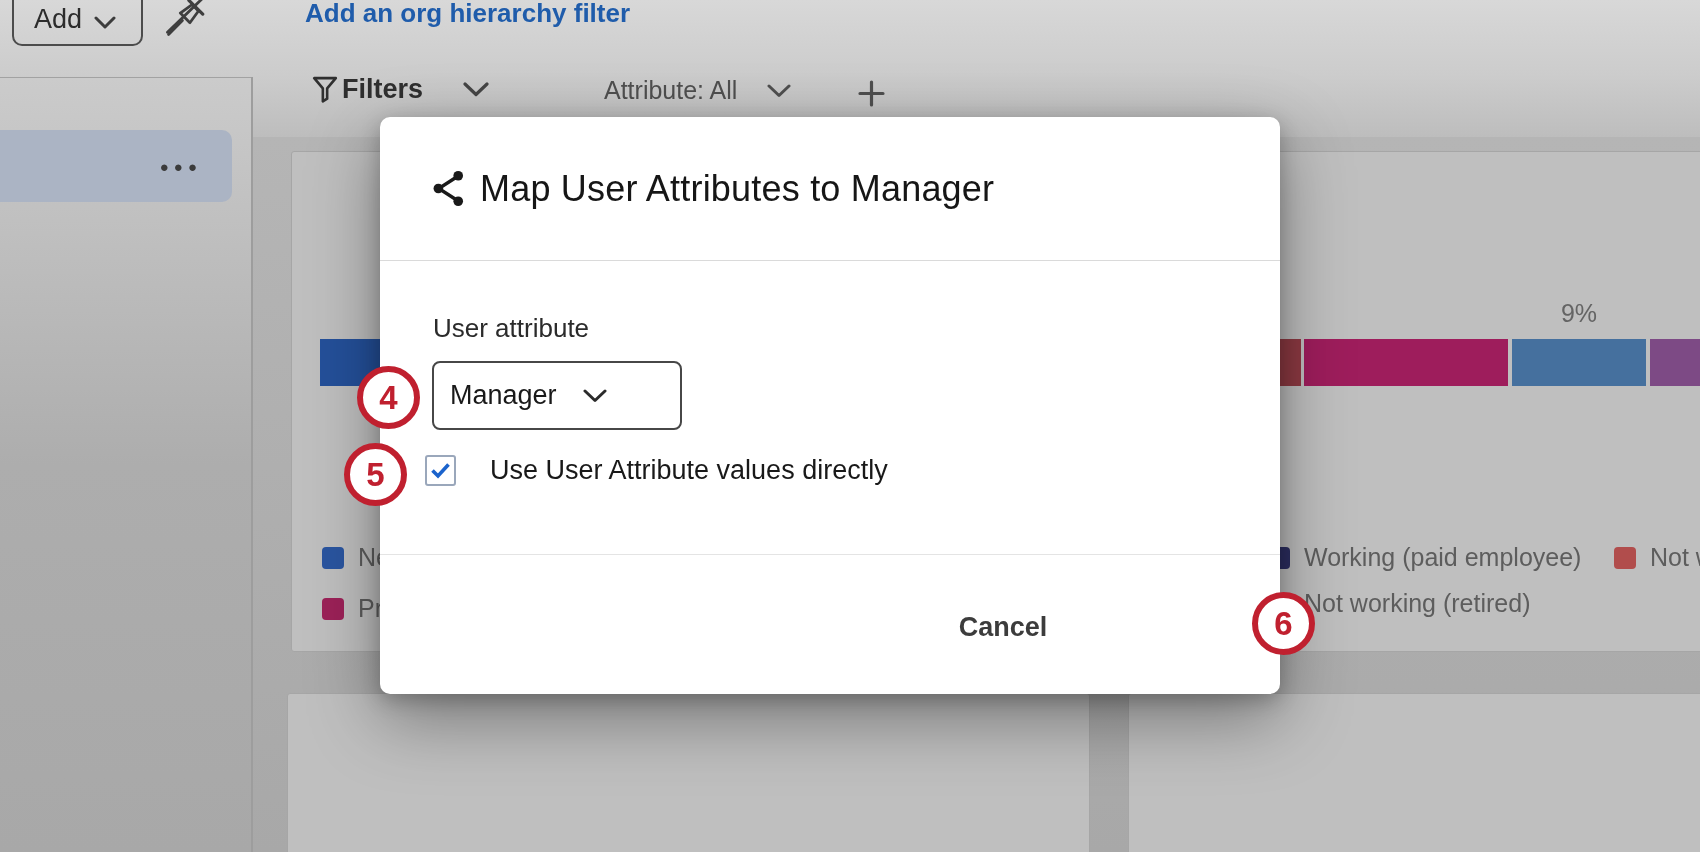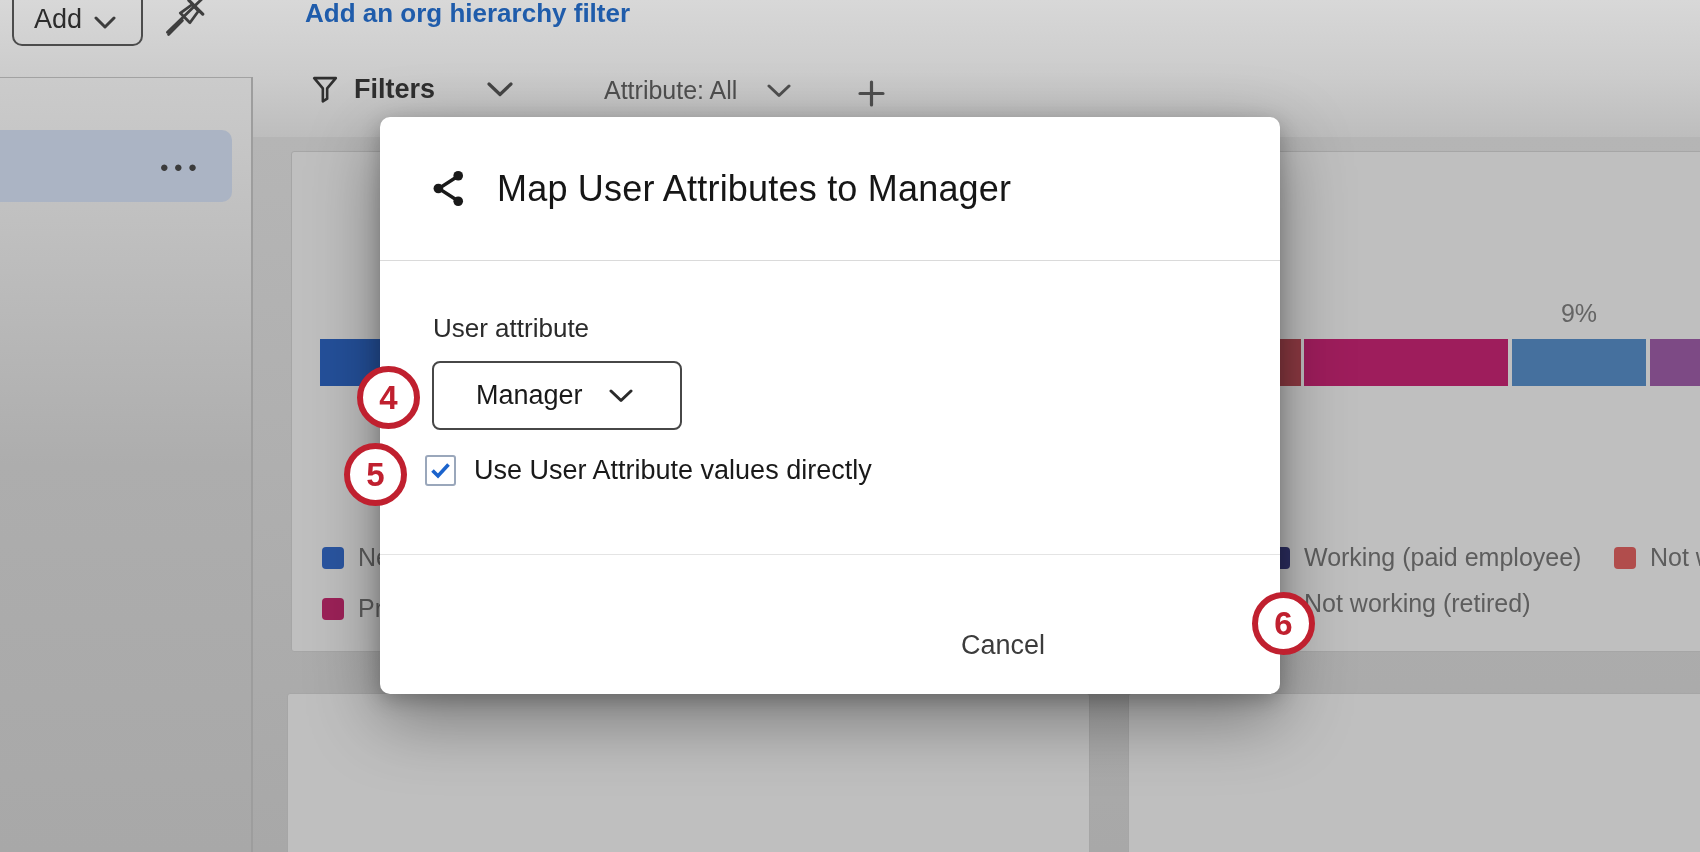--- a/index.html
+++ b/index.html
@@ -33,21 +33,21 @@
            display:flex;align-items:flex-end;gap:12px;padding:0 0 9px 20px;
            box-sizing:border-box;font-size:27px;color:#2c2c2c;cursor:pointer;
            font-family:"Liberation Sans",sans-serif;}
   .add-btn svg{margin-bottom:6px;}
   .pin{position:absolute;left:160px;top:-3px;z-index:2;color:#3f3f3f;cursor:pointer;}
 
   .org-link{position:absolute;left:305px;top:-2px;z-index:2;font-size:26px;font-weight:700;
             color:var(--link-color,#1f5cab);text-decoration:none;cursor:pointer;}
 
   .filters-group{position:absolute;left:312px;top:74px;z-index:2;display:flex;
-                 align-items:center;gap:16px;color:#333;cursor:pointer;}
+                 align-items:center;gap:4px;color:#333;cursor:pointer;}
   .filters-label{font-size:27px;font-weight:700;color:#2f2f2f;}
   .filters-group .chev{margin-left:36px;}
   .hierarchy-group{position:absolute;left:604px;top:76px;z-index:2;display:flex;
                    align-items:center;gap:30px;font-size:25px;color:#4f4f4f;cursor:pointer;}
   .plus-btn{position:absolute;left:858px;top:80px;z-index:2;color:#4f4f4f;cursor:pointer;}
 
   
   .seg{position:absolute;top:339px;height:47px;z-index:2;}
   .seg-left{left:320px;width:60px;}
   .seg-r0{left:1268px;width:33px;}
@@ -65,37 +65,37 @@
   .lg-l2{left:322px;top:594px;}
   .lg-r1{left:1268px;top:543px;}
   .lg-r1b{left:1614px;top:543px;}
   .lg-r2{left:1268px;top:589px;}
 
   
   .modal{position:absolute;left:380px;top:117px;width:900px;height:577px;z-index:10;
          background:#fff;border-radius:10px;
          box-shadow:0 24px 70px rgba(0,0,0,.38),0 6px 20px rgba(0,0,0,.22);}
   .m-head{position:absolute;left:0;top:0;width:100%;height:143px;display:flex;
-          align-items:center;gap:31px;padding-left:52px;box-sizing:border-box;color:#1a1a1a;}
+          align-items:center;gap:14px;padding-left:52px;box-sizing:border-box;color:#1a1a1a;}
   .m-title{margin:0;font-size:36px;font-weight:500;color:#161616;letter-spacing:.2px;}
   .m-div1{position:absolute;left:0;top:143px;width:100%;height:1px;background:#dadada;}
   .m-label{position:absolute;left:53px;top:196px;font-size:26px;color:#2b2b2b;}
   .m-select{position:absolute;left:52px;top:244px;width:250px;height:69px;box-sizing:border-box;
             border:2px solid #474747;border-radius:8px;background:#fff;cursor:pointer;
-            display:flex;align-items:center;gap:26px;padding-left:42px;
+            display:flex;align-items:center;gap:26px;padding-left:16px;
             font-size:27px;color:#191919;}
-  .m-checkrow{position:absolute;left:45px;top:338px;display:flex;align-items:center;gap:18px;}
+  .m-checkrow{position:absolute;left:45px;top:338px;display:flex;align-items:center;gap:34px;}
   .m-checkbox{width:31px;height:31px;box-sizing:border-box;border:2px solid #9aa7bb;
               border-radius:3px;background:#fff;display:flex;align-items:center;
               justify-content:center;color:var(--check-blue,#1b63cc);cursor:pointer;}
   .m-checklabel{font-size:27px;color:#191919;}
   .m-div2{position:absolute;left:0;top:437px;width:100%;height:1px;background:#e4e4e4;}
-  .m-cancel{position:absolute;left:565px;top:508px;width:116px;height:40px;background:none;
+  .m-cancel{position:absolute;left:565px;top:490px;width:116px;height:40px;background:none;
             border:none;font-size:27px;color:#3c3c3c;cursor:pointer;
-            font-family:"Liberation Sans",sans-serif;}
+            font-family:"Liberation Sans",sans-serif;font-weight:bold;}
   .m-save{position:absolute;left:693px;top:476px;width:158px;height:65px;border:none;
           border-radius:8px;background:var(--save-blue,#1467d0);color:#fff;cursor:pointer;
           display:flex;align-items:center;justify-content:center;gap:13px;font-size:27px;
           font-family:"Liberation Sans",sans-serif;}
 
   
   .ann{position:absolute;z-index:20;width:63px;height:63px;box-sizing:border-box;
        border:6px solid var(--annotation-red,#c0202f);border-radius:50%;background:#fff;
        display:flex;align-items:center;justify-content:center;
        font-size:33px;font-weight:600;color:var(--annotation-red,#c0202f);}

